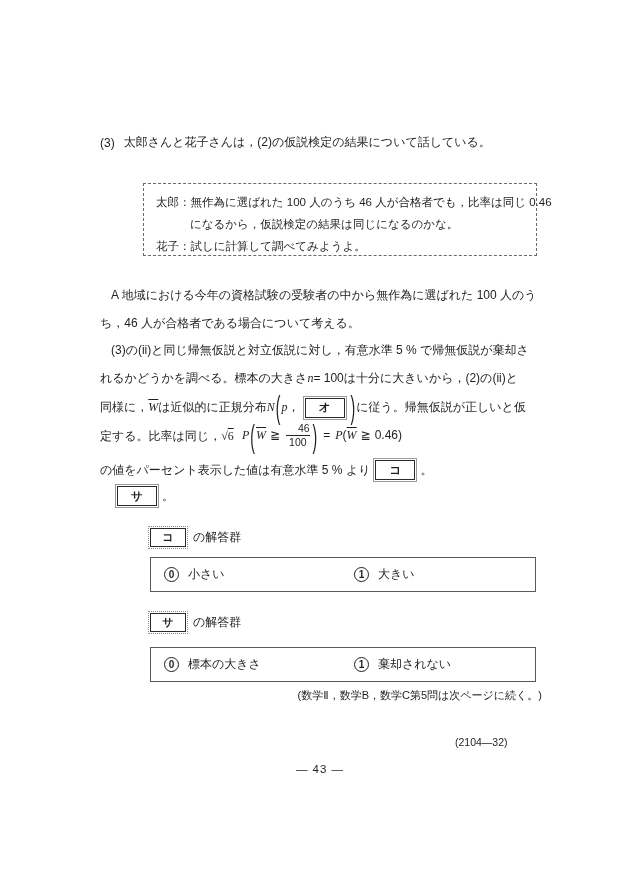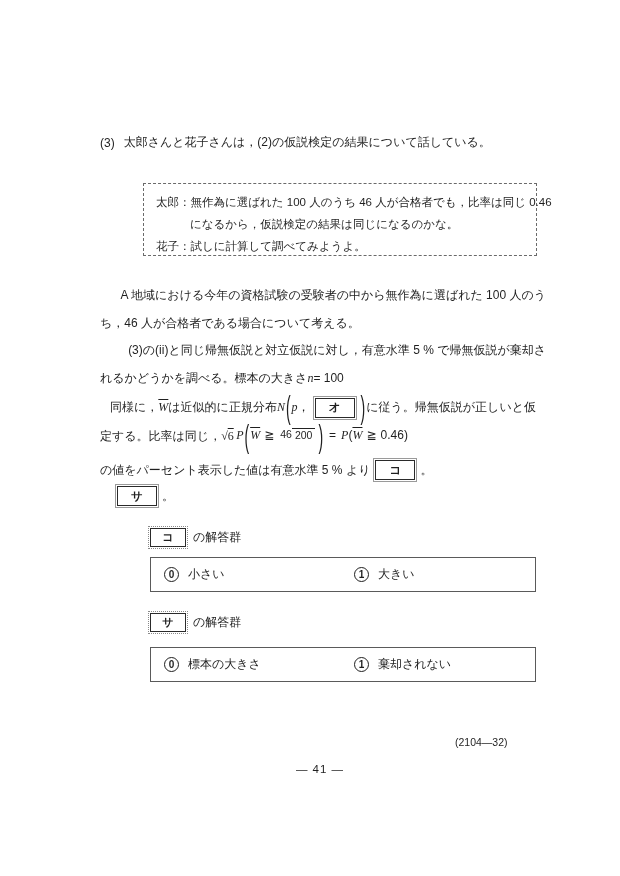--- a/index.html
+++ b/index.html
@@ -26,31 +26,31 @@
     padding:7px 10px 0 12px;
     font-size:11.5px;
   }
   .dlg .dline { line-height:22px; white-space:nowrap; }
   .dlg .indent { padding-left:34px; }
 
   
   .para { left:100px; width:446px; }
   .pline { line-height:27.5px; height:27.5px; white-space:nowrap; }
   .pline.flexline { display:flex; align-items:center; white-space:nowrap; }
-  .ind1 { text-indent:11px;text-align:right; }
+  .ind1 { text-indent:11px; }
 
   
   .mv { font-family:"Liberation Serif","DejaVu Serif",serif; font-style:italic; }
   .ol { text-decoration:overline; }
   .sqrt { font-family:"Liberation Serif","DejaVu Serif",serif; }
   .bigp2 {
     display:inline-block; transform:scaleY(2.3);
     font-weight:300; font-size:14px; padding:0 1px;
   }
-  .frac { display:inline-flex; flex-direction:row; align-items:flex-start;
+  .frac { display:inline-flex; flex-direction:column; align-items:flex-end;
           font-size:10.5px; line-height:1.2; margin:13px 2px; vertical-align:middle; }
   .frac .den { border-top:1px solid #222; padding:0 3px; }
 
   
   .ansbox {
     display:inline-flex; align-items:center; justify-content:center;
     min-width:40px; height:20px;
     border:1.6px solid #2a2a2a;
     outline:1px solid #9a9a9a; outline-offset:1px;
     font-weight:bold; font-size:11.5px;
@@ -111,22 +111,23 @@
     <div class="pline ind1">A 地域における今年の資格試験の受験者の中から無作為に選ばれた 100 人のう</div>
     <div class="pline">ち，46 人が合格者である場合について考える。</div>
   </div>
 
   <div class="abs para" style="top:337px;">
     <div class="pline ind1">(3)の(ii)と同じ帰無仮説と対立仮説に対し，有意水準 5 % で帰無仮説が棄却さ</div>
     <div class="pline flexline">
       <span>れるかどうかを調べる。標本の大きさ </span>
         <span class="mv">n</span>
         <span> = 100</span>
-    </div>
-    <div class="pline flexline" style="height:31px;justify-content:center;">
+        <span> は十分に大きいから，(2)の(ii)と</span>
+    </div>
+    <div class="pline flexline" style="height:31px;">
       <span>同様に，</span>
         <span class="mv ol">W</span>
         <span> は近似的に正規分布 </span>
         <span class="mv">N</span>
         <span class="bigp2">(</span>
         <span class="mv">p</span>
         <span>，</span>
         <span class="ansbox">オ</span>
         <span class="bigp2">)</span>
         <span>に従う。帰無仮説が正しいと仮</span>
@@ -138,21 +139,21 @@
     </div>
   </div>
 
   <div class="abs row" style="top:419px; left:100px; width:444px; height:32px; justify-content:center;">
     <span class="mv">P</span>
     <span class="bigp2">(</span>
     <span class="mv ol">W</span>
     <span style="padding:0 4px;">≧</span>
     <span class="frac">
       <span class="num">46</span>
-      <span class="den">200</span>
+      <span class="den">100</span>
     </span>
     <span class="bigp2">)</span>
     <span style="padding:0 5px;">=</span>
     <span class="mv">P</span>
     <span>(</span>
     <span class="mv ol">W</span>
     <span style="padding:0 4px;">≧</span>
     <span>0.46</span>
     <span>)</span>
   </div>
@@ -190,16 +191,17 @@
     <span class="opt opt1">
       <span class="cnum">0</span>
       <span>標本の大きさ</span>
     </span>
     <span class="opt">
       <span class="cnum">1</span>
       <span>棄却されない</span>
     </span>
   </div>
 
-  <div class="abs pnum">— 41 —</div>
+  <div class="abs note">(数学Ⅱ，数学B，数学C第5問は次ページに続く。)</div>
+  <div class="abs pnum">— 43 —</div>
   <div class="abs pcode">(2104—32)</div>
 
 </div>
 
 </body></html>

